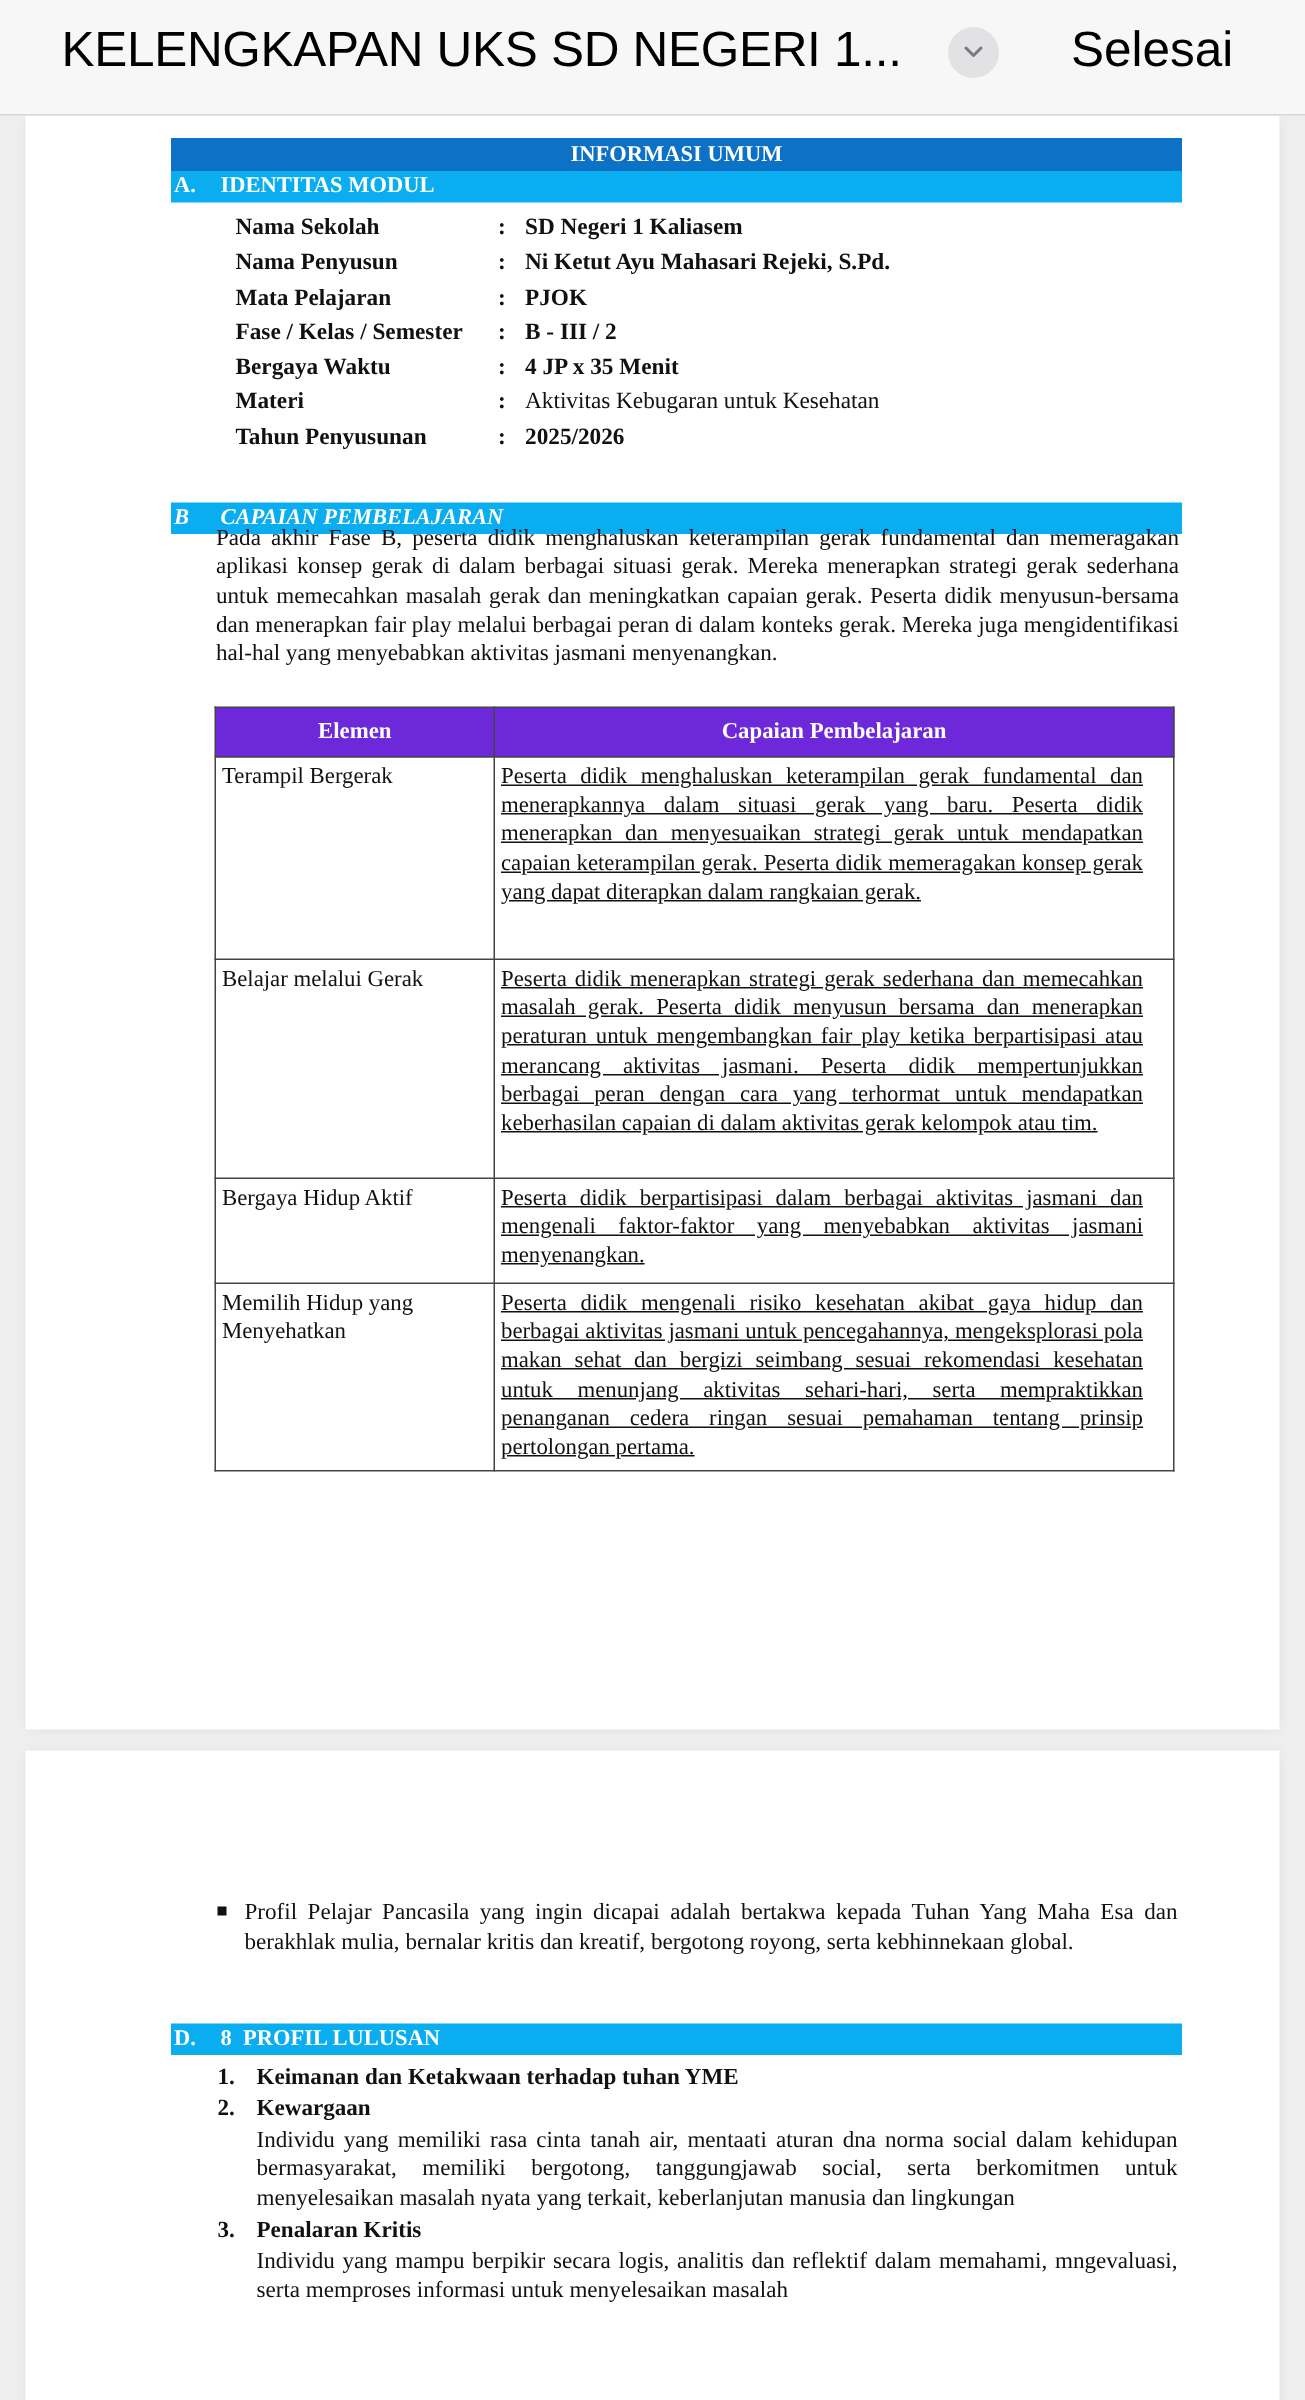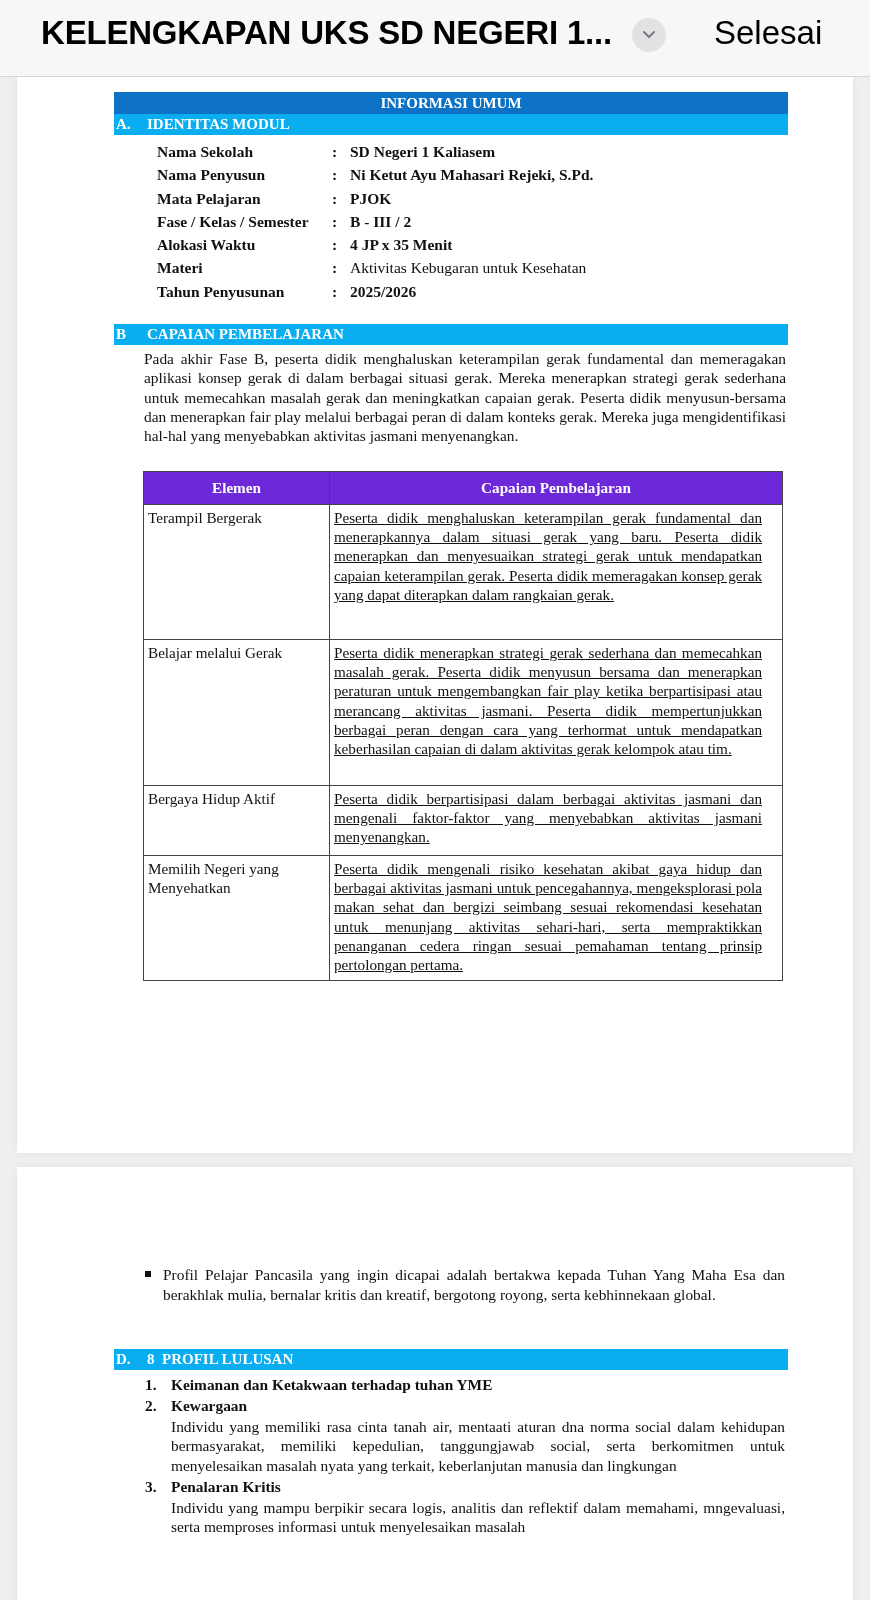--- a/index.html
+++ b/index.html
@@ -1,20 +1,20 @@
 <!DOCTYPE html>
 <html><head>
 <meta charset="utf-8">
 <style>
   * { box-sizing: border-box; margin: 0; padding: 0; }
   html, body { width: 870px; height: 1600px; overflow: hidden; background: #efefef; }
   body { position: relative; font-family: "Liberation Serif", serif; color: #111; }
 
   .topbar { position: absolute; left: 0; top: 0; width: 870px; height: 77px; background: #f7f7f7; border-bottom: 1px solid #d6d6d6; z-index: 5; }
-  .topbar .title { position: absolute; left: 41px; top: 14px; font-family: "Liberation Sans", sans-serif; font-size: 33px; font-weight: 700; color: #000; letter-spacing: -0.2px; white-space: nowrap; }
+  .topbar .title { position: absolute; left: 41px; top: 14px; font-family: "Liberation Sans", sans-serif; font-size: 33px; font-weight: 400; color: #000; letter-spacing: -0.2px; white-space: nowrap; }
   .topbar .chev { position: absolute; left: 632px; top: 18px; width: 34px; height: 34px; border-radius: 50%; background: #e2e2e4; display: flex; align-items: center; justify-content: center; cursor: pointer; }
   .topbar .done { position: absolute; left: 714px; top: 14px; font-family: "Liberation Sans", sans-serif; font-size: 33px; color: #000; cursor: pointer; }
 
   .page { position: absolute; left: 17px; width: 836px; background: #fff; box-shadow: 0 0 8px rgba(0,0,0,0.06); }
   .page1 { top: 77px; height: 1076px; }
   .page2 { top: 1167px; height: 440px; }
 
   .bar { position: absolute; left: 97px; width: 674px; color: #fff; font-weight: bold; font-size: 15px; line-height: 20px; height: 21px; white-space: nowrap; }
   .bar-dark { background: #0d72c6; text-align: center; height: 22px; line-height: 22px; }
   .bar-light { background: #0aaef0; padding-left: 2px; }
@@ -76,37 +76,37 @@
         <span class="k">Mata Pelajaran</span>
         <span class="c">:</span>
         <span class="v">PJOK</span>
       </div>
     <div class="row">
         <span class="k">Fase / Kelas / Semester</span>
         <span class="c">:</span>
         <span class="v">B - III / 2</span>
       </div>
     <div class="row">
-        <span class="k">Alokasi Waktu</span>
+        <span class="k">Bergaya Waktu</span>
         <span class="c">:</span>
         <span class="v">4 JP x 35 Menit</span>
       </div>
     <div class="row">
         <span class="k">Materi</span>
         <span class="c">:</span>
         <span class="v normal">Aktivitas Kebugaran untuk Kesehatan</span>
       </div>
     <div class="row">
         <span class="k">Tahun Penyusunan</span>
         <span class="c">:</span>
         <span class="v">2025/2026</span>
       </div>
   </div>
 
-  <div class="bar bar-light" style="top:247px;">
+  <div class="bar bar-light" style="top:258px;font-style:italic;">
     <span class="lt">B</span><span>CAPAIAN PEMBELAJARAN</span>
   </div>
   <div class="para" style="left:127px; top:272px; width:642px;">Pada akhir Fase B, peserta didik menghaluskan keterampilan gerak fundamental dan memeragakan aplikasi konsep gerak di dalam berbagai situasi gerak. Mereka menerapkan strategi gerak sederhana untuk memecahkan masalah gerak dan meningkatkan capaian gerak. Peserta didik menyusun-bersama dan menerapkan fair play melalui berbagai peran di dalam konteks gerak. Mereka juga mengidentifikasi hal-hal yang menyebabkan aktivitas jasmani menyenangkan.</div>
 
   <table class="cp">
     <thead>
       <tr>
         <th>Elemen</th>
         <th>Capaian Pembelajaran</th>
       </tr>
@@ -118,21 +118,21 @@
       </tr>
       <tr style="height:146px;">
         <td class="el">Belajar melalui Gerak</td>
         <td class="cap">Peserta didik menerapkan strategi gerak sederhana dan memecahkan masalah gerak. Peserta didik menyusun bersama dan menerapkan peraturan untuk mengembangkan fair play ketika berpartisipasi atau merancang aktivitas jasmani. Peserta didik mempertunjukkan berbagai peran dengan cara yang terhormat untuk mendapatkan keberhasilan capaian di dalam aktivitas gerak kelompok atau tim.</td>
       </tr>
       <tr style="height:70px;">
         <td class="el">Bergaya Hidup Aktif</td>
         <td class="cap">Peserta didik berpartisipasi dalam berbagai aktivitas jasmani dan mengenali faktor-faktor yang menyebabkan aktivitas jasmani menyenangkan.</td>
       </tr>
       <tr style="height:125px;">
-        <td class="el">Memilih Negeri yang Menyehatkan</td>
+        <td class="el">Memilih Hidup yang Menyehatkan</td>
         <td class="cap">Peserta didik mengenali risiko kesehatan akibat gaya hidup dan berbagai aktivitas jasmani untuk pencegahannya, mengeksplorasi pola makan sehat dan bergizi seimbang sesuai rekomendasi kesehatan untuk menunjang aktivitas sehari-hari, serta mempraktikkan penanganan cedera ringan sesuai pemahaman tentang prinsip pertolongan pertama.</td>
       </tr>
     </tbody>
   </table>
 
 </div>
 
 <div class="page page2">
   <div class="bullet">
     <span class="sq"></span>
@@ -148,21 +148,21 @@
       <div class="item-h">
           <span class="num">1.</span>
           <span>Keimanan dan Ketakwaan terhadap tuhan YME</span>
         </div>
     </div>
     <div>
       <div class="item-h">
           <span class="num">2.</span>
           <span>Kewargaan</span>
         </div>
-      <div class="desc">Individu yang memiliki rasa cinta tanah air, mentaati aturan dna norma social dalam kehidupan bermasyarakat, memiliki kepedulian, tanggungjawab social, serta berkomitmen untuk menyelesaikan masalah nyata yang terkait, keberlanjutan manusia dan lingkungan</div>
+      <div class="desc">Individu yang memiliki rasa cinta tanah air, mentaati aturan dna norma social dalam kehidupan bermasyarakat, memiliki bergotong, tanggungjawab social, serta berkomitmen untuk menyelesaikan masalah nyata yang terkait, keberlanjutan manusia dan lingkungan</div>
     </div>
     <div>
       <div class="item-h">
           <span class="num">3.</span>
           <span>Penalaran Kritis</span>
         </div>
       <div class="desc">Individu yang mampu berpikir secara logis, analitis dan reflektif dalam memahami, mngevaluasi, serta memproses informasi untuk menyelesaikan masalah</div>
     </div>
   </div>
 </div>

